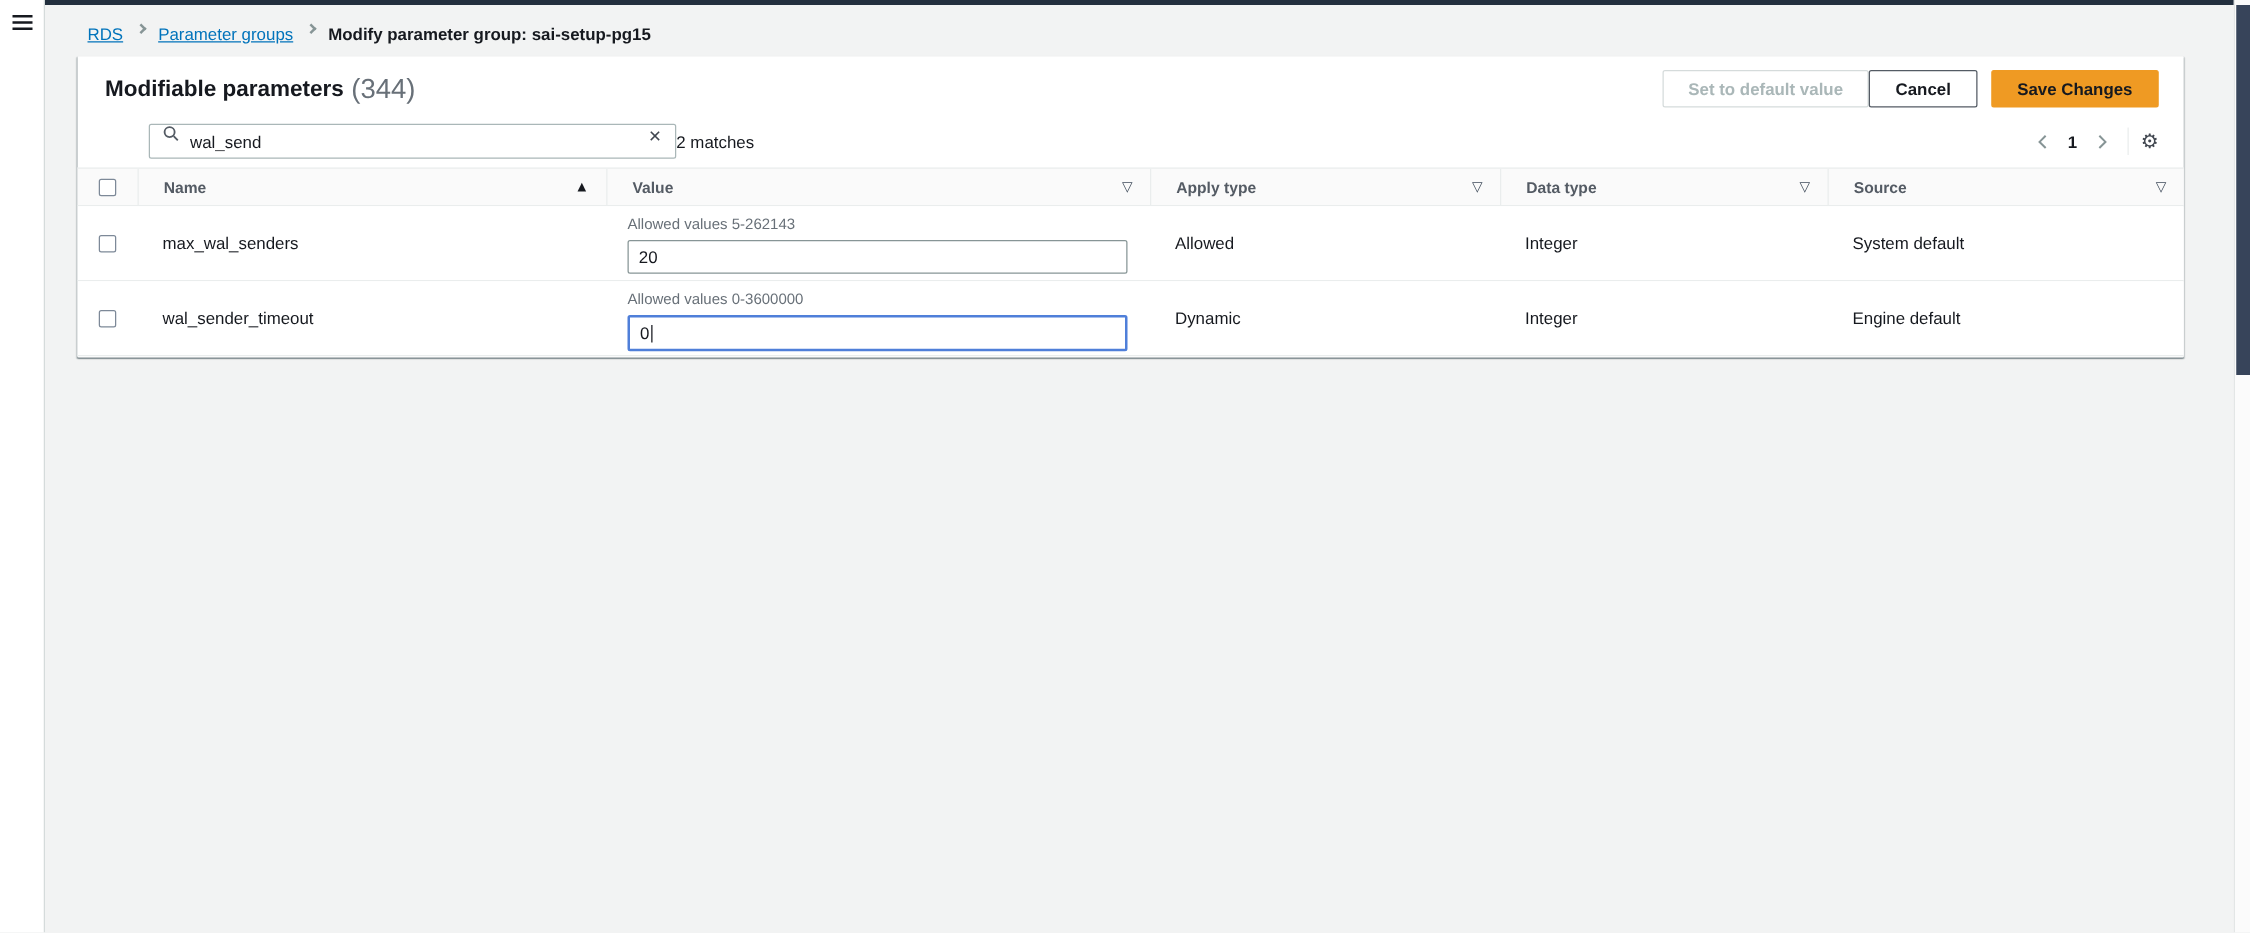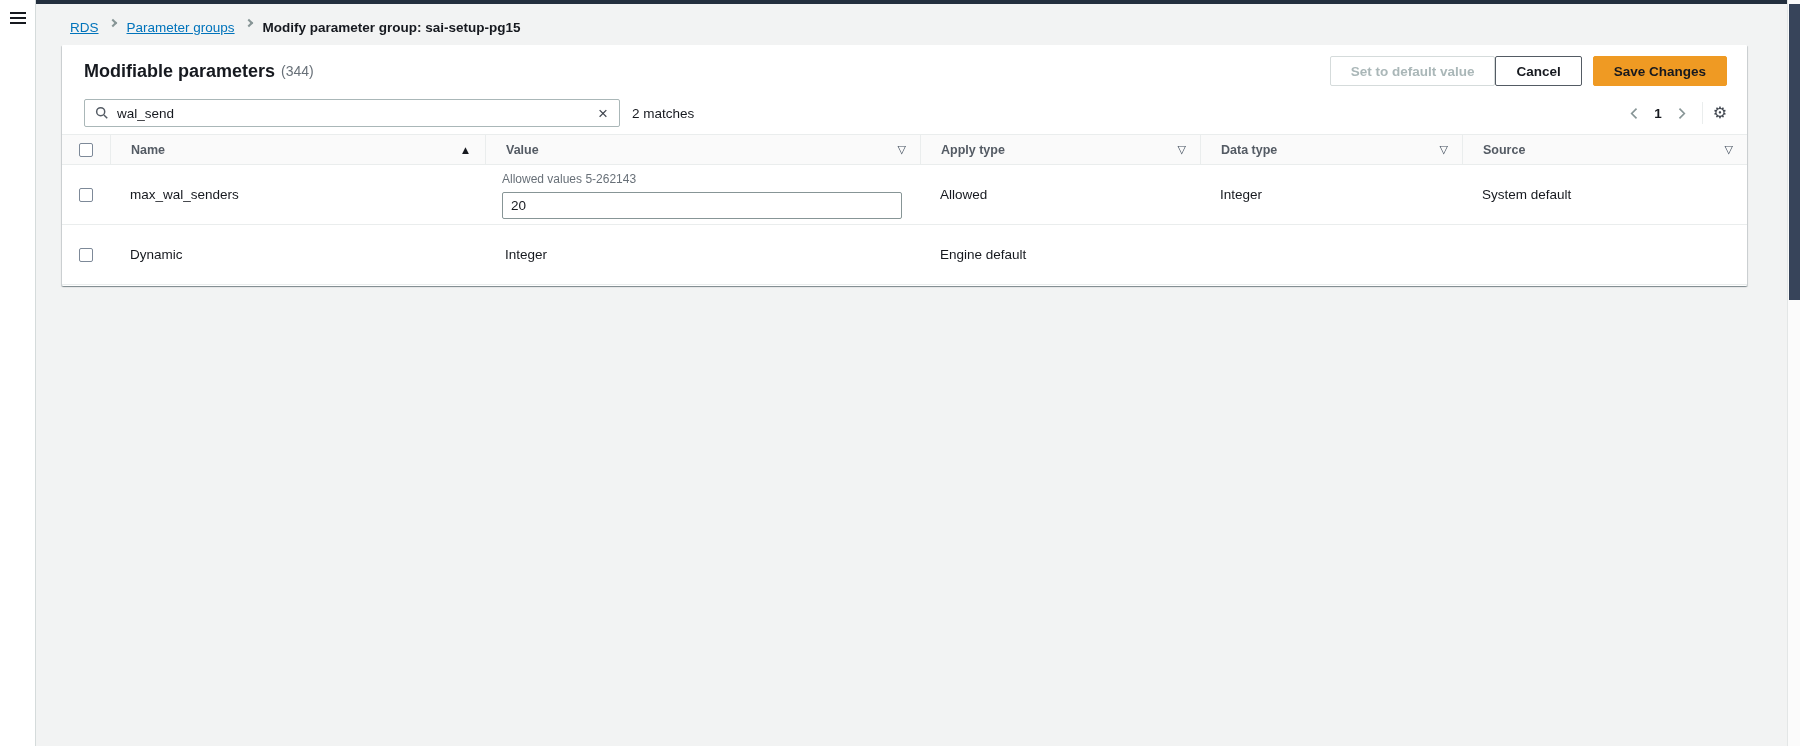--- a/index.html
+++ b/index.html
@@ -34,35 +34,35 @@
 
   
   .card {
     position:absolute; left:62px; top:45px; width:1685px; height:241px;
     background:#ffffff; border-radius:1px;
     box-shadow:0 1px 1px 0 rgba(0,28,36,.3), 1px 1px 1px 0 rgba(0,28,36,.15), -1px 1px 1px 0 rgba(0,28,36,.15);
   }
   .card-header { padding:11px 20px 0 22px; }
   .title-row { display:flex; align-items:center; height:30px; }
   .page-title { font-size:18px; font-weight:700; color:#16191f; }
-  .title-count { font-size:14px; font-weight:400; color:#687078; margin-left:6px; }
+  .title-count { font-size:22px; font-weight:400; color:#687078; margin-left:6px; }
   .actions { margin-left:auto; display:flex; gap:0; }
   .btn { height:30px; padding:0 20px; font-size:13.5px; font-weight:700; border-radius:2px;
     background:#fff; border:1px solid #545b64; color:#16191f; cursor:pointer;
     font-family:"Liberation Sans", sans-serif; white-space:nowrap; }
   .btn-disabled { border-color:#d5dbdb; color:#aab7b8; cursor:default; }
   .btn-primary { background:#ef9a23; border-color:#ef9a23; color:#16191f;margin-left:11px; }
 
   .search-row { display:flex; align-items:center; margin-top:13px; height:28px; }
-  .search-box { width:536px; height:28px; background:#fff; border:1px solid #aab7b8; border-radius:2px;
-    display:flex; align-items:center; padding:0 10px; }
+  .search-box { width:422px; height:28px; background:#fff; border:1px solid #aab7b8; border-radius:2px;
+    display:flex; padding:0 10px;margin-left:35px; }
   .search-box input { flex:1; border:none; outline:none; font-size:13.5px; color:#16191f;
     font-family:"Liberation Sans", sans-serif; margin-left:8px; background:transparent; }
   .clear-x { font-size:17px; color:#414750; line-height:1; cursor:pointer; padding:0 1px; }
-  .matches { margin-left:12px; font-size:13.5px; color:#16191f; }
+  .matches { margin-left:0; font-size:13.5px; color:#16191f; }
   .pagination { margin-left:auto; display:flex; align-items:center; }
   .pg-btn { background:none; border:none; padding:2px 4px; cursor:pointer; display:flex; align-items:center; }
   .pg-num { font-size:13.5px; font-weight:700; color:#16191f; padding:0 9px; cursor:pointer; }
   .pg-divider { width:1px; height:22px; background:#eaeded; margin:0 10px; }
   .gear { font-family:"DejaVu Sans", sans-serif; font-size:16px; color:#414750; cursor:pointer;
     background:none; border:none; line-height:1; }
 
   
   .grid-cols { display:grid; grid-template-columns:48px 375px 435px 280px 262px 285px; }
   .thead { margin-top:7px; height:31px; background:#fafafa;
@@ -195,17 +195,25 @@
     </div>
     <div class="cell">Allowed</div>
     <div class="cell">Integer</div>
     <div class="cell">System default</div>
   </div>
 
   <div class="trow grid-cols">
     <div class="cell cell-check">
       <span class="checkbox"></span>
     </div>
+    <div class="cell">wal_sender_timeout</div>
+    <div class="cell-value">
+      <div class="allowed">Allowed values 0-3600000</div>
+      <div class="vinput focused" role="textbox">
+        <span>0</span>
+        <span class="caret"></span>
+      </div>
+    </div>
     <div class="cell">Dynamic</div>
     <div class="cell">Integer</div>
     <div class="cell">Engine default</div>
   </div>
 </section>
 
 </body></html>

